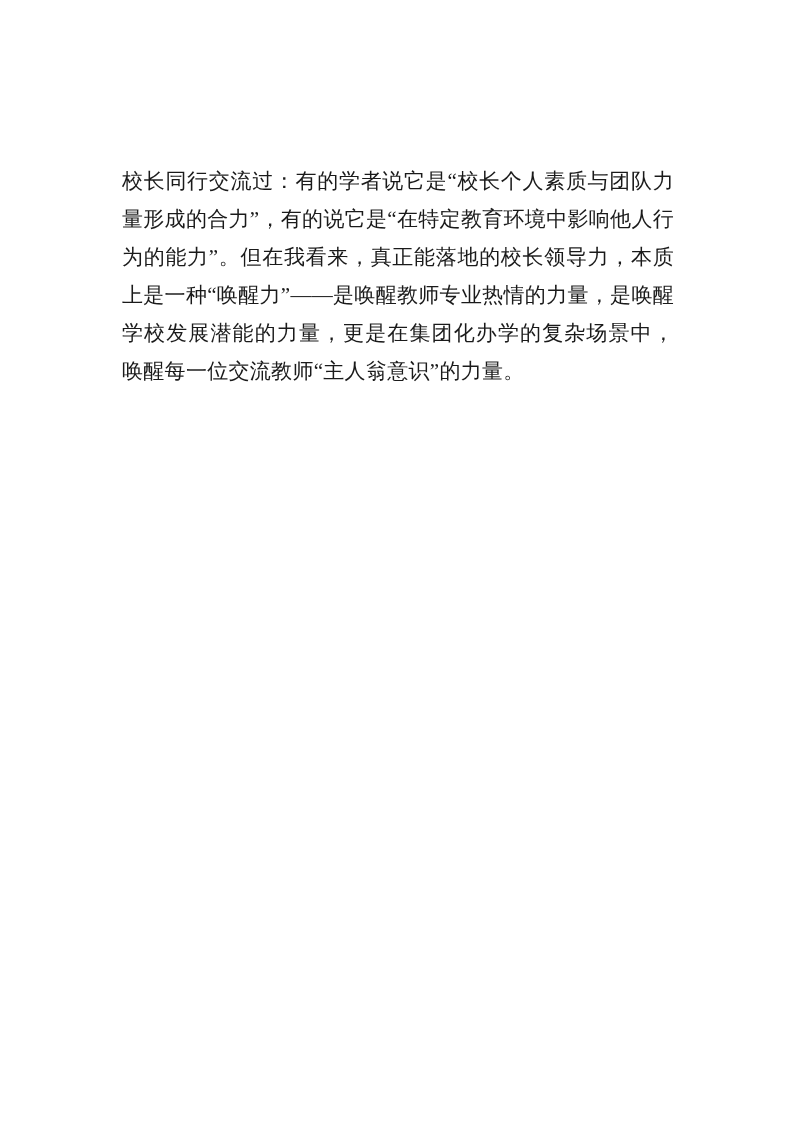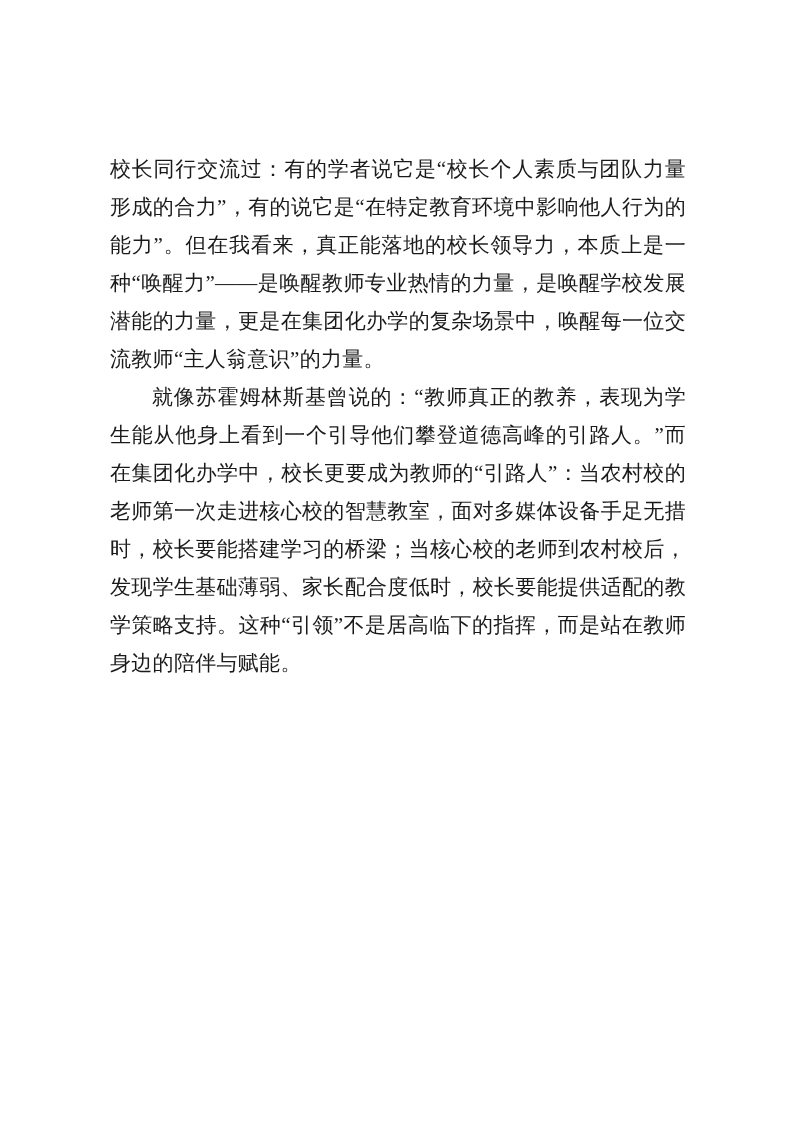--- a/index.html
+++ b/index.html
@@ -16,33 +16,32 @@
     font-family: "Liberation Serif", "DejaVu Serif", serif;
   }
   .content {
     position: absolute;
     top: 150px;
     left: 110px;
     width: 576px;
     color: #1a1a1a;
   }
   .content p {
-    margin: 0;
+    margin: 12px;
     font-size: 21px;
     line-height: 38px;
     text-align: justify;
     text-justify: inter-ideograph;
     word-break: break-all;
     letter-spacing: 0.3px;
   }
   .content p.indent {
     text-indent: 2em;
   }
 </style>
 </head>
 <body>
 
 <div class="page">
   <div class="content">
     <p>校长同行交流过：有的学者说它是“校长个人素质与团队力量形成的合力”，有的说它是“在特定教育环境中影响他人行为的能力”。但在我看来，真正能落地的校长领导力，本质上是一种“唤醒力”——是唤醒教师专业热情的力量，是唤醒学校发展潜能的力量，更是在集团化办学的复杂场景中，唤醒每一位交流教师“主人翁意识”的力量。</p>
-    <p class="indent">就像苏霍姆林斯基曾说的：“教师真正的教养，表现为学生能从他身上看到一个引导他们攀登道德高峰的引路人。”而在集团化办学中，校长更要成为教师的“引路人”：当农村校的老师第一次走进核心校的智慧教室，面对多媒体设备手足无措时，校长要能搭建学习的桥梁；当核心校的老师到农村校后，发现学生基础薄弱、家长配合度低时，校长要能提供适配的教学策略支持。这种“引领”不是居高临下的指挥，而是站在教师身边的陪伴与赋能。</p>
   </div>
 </div>
 
 </body></html>

